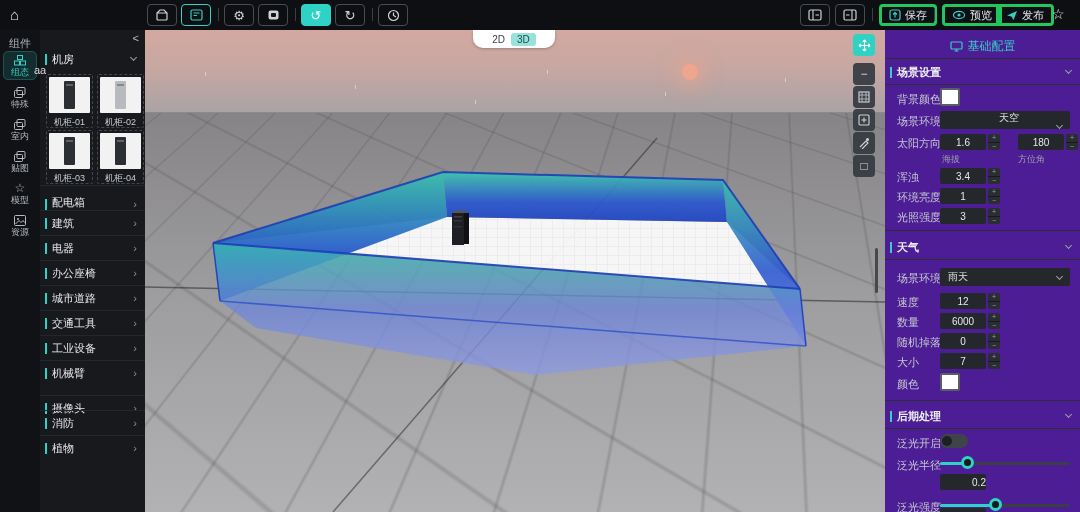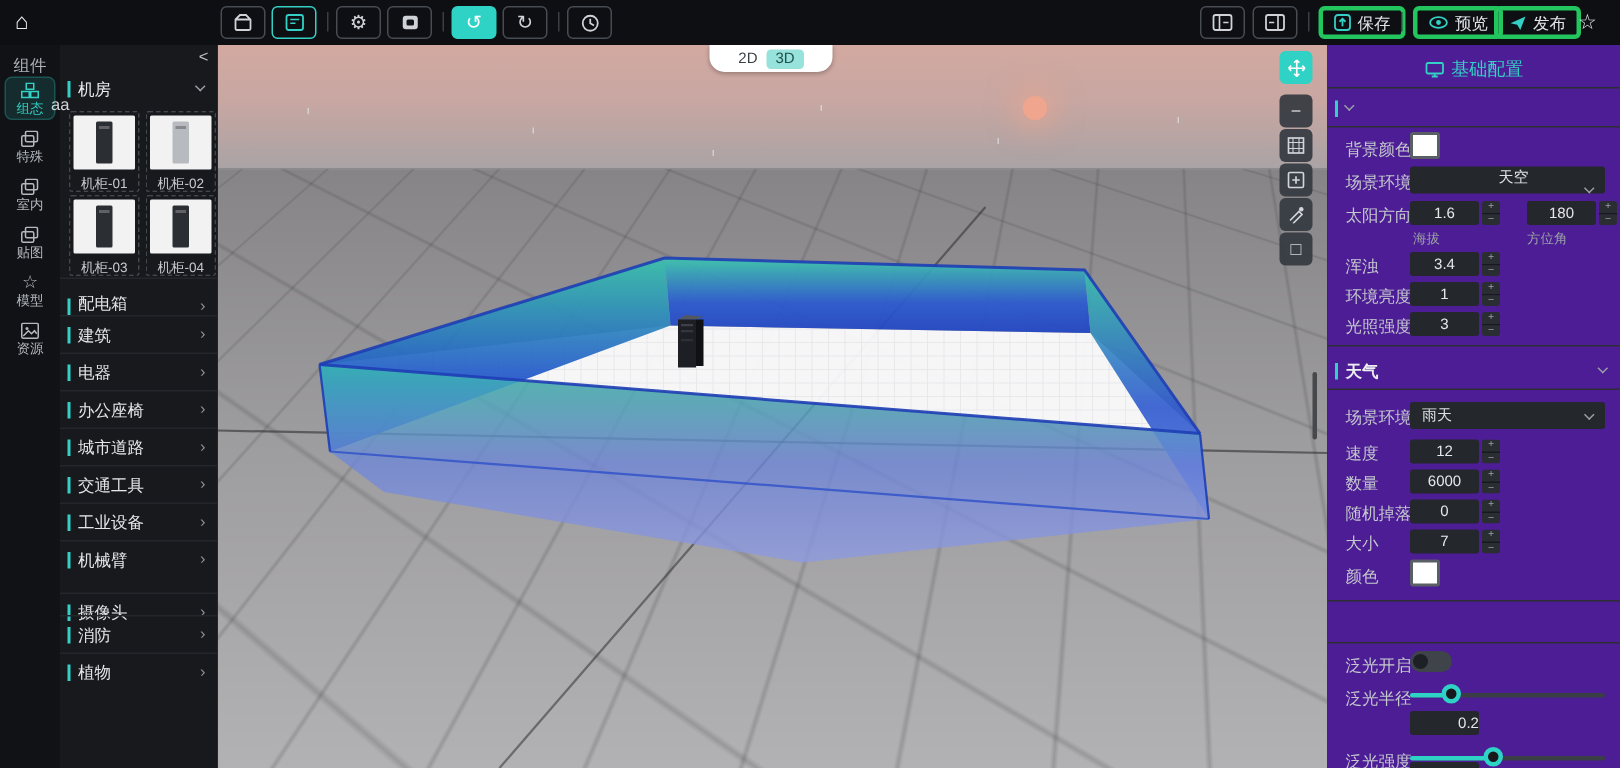--- a/index.html
+++ b/index.html
@@ -443,20 +443,21 @@
       <svg width="13" height="11" viewBox="0 0 13 11">
           <rect x="1" y="1" width="11" height="7" rx="1" fill="none" stroke="#35d0c5" stroke-width="1.2"></rect>
           <path d="M4.5 10 H8.5 M6.5 8 V10" stroke="#35d0c5" stroke-width="1.2"></path>
         </svg>
       <span>基础配置</span>
     </div>
     <div class="sep" style="top:28px;"></div>
 
     <div class="sect" style="top:33px;">
       <span class="tealbar"></span>
+      <span class="sect-text">场景设置</span>
       <span class="caret down"></span>
     </div>
     <div class="sep" style="top:54px;"></div>
 
     <span class="row-label" style="top:62px;">背景颜色</span>
     <div class="swatch" style="top:58px;"></div>
 
     <span class="row-label" style="top:84px;">场景环境</span>
     <div class="selbox" style="top:81px;flex-direction:column;">
       <span>天空</span>
@@ -539,20 +540,25 @@
     <div class="stepper" style="left:103px; top:323px;">
         <span>+</span>
         <span>−</span>
       </div>
 
     <span class="row-label" style="top:347px;">颜色</span>
     <div class="swatch" style="top:343px;"></div>
 
     <div class="sep" style="top:370px;"></div>
 
+    <div class="sect" style="top:377px;">
+      <span class="tealbar"></span>
+      <span class="sect-text">后期处理</span>
+      <span class="caret down"></span>
+    </div>
     <div class="sep" style="top:398px;"></div>
 
     <span class="row-label" style="top:406px;">泛光开启</span>
     <div class="toggle" style="top:404px;">
         <div class="knob"></div>
       </div>
 
     <span class="row-label" style="top:428px;">泛光半径</span>
     <div class="slider" style="top:426px;">
       <div class="track"></div>

